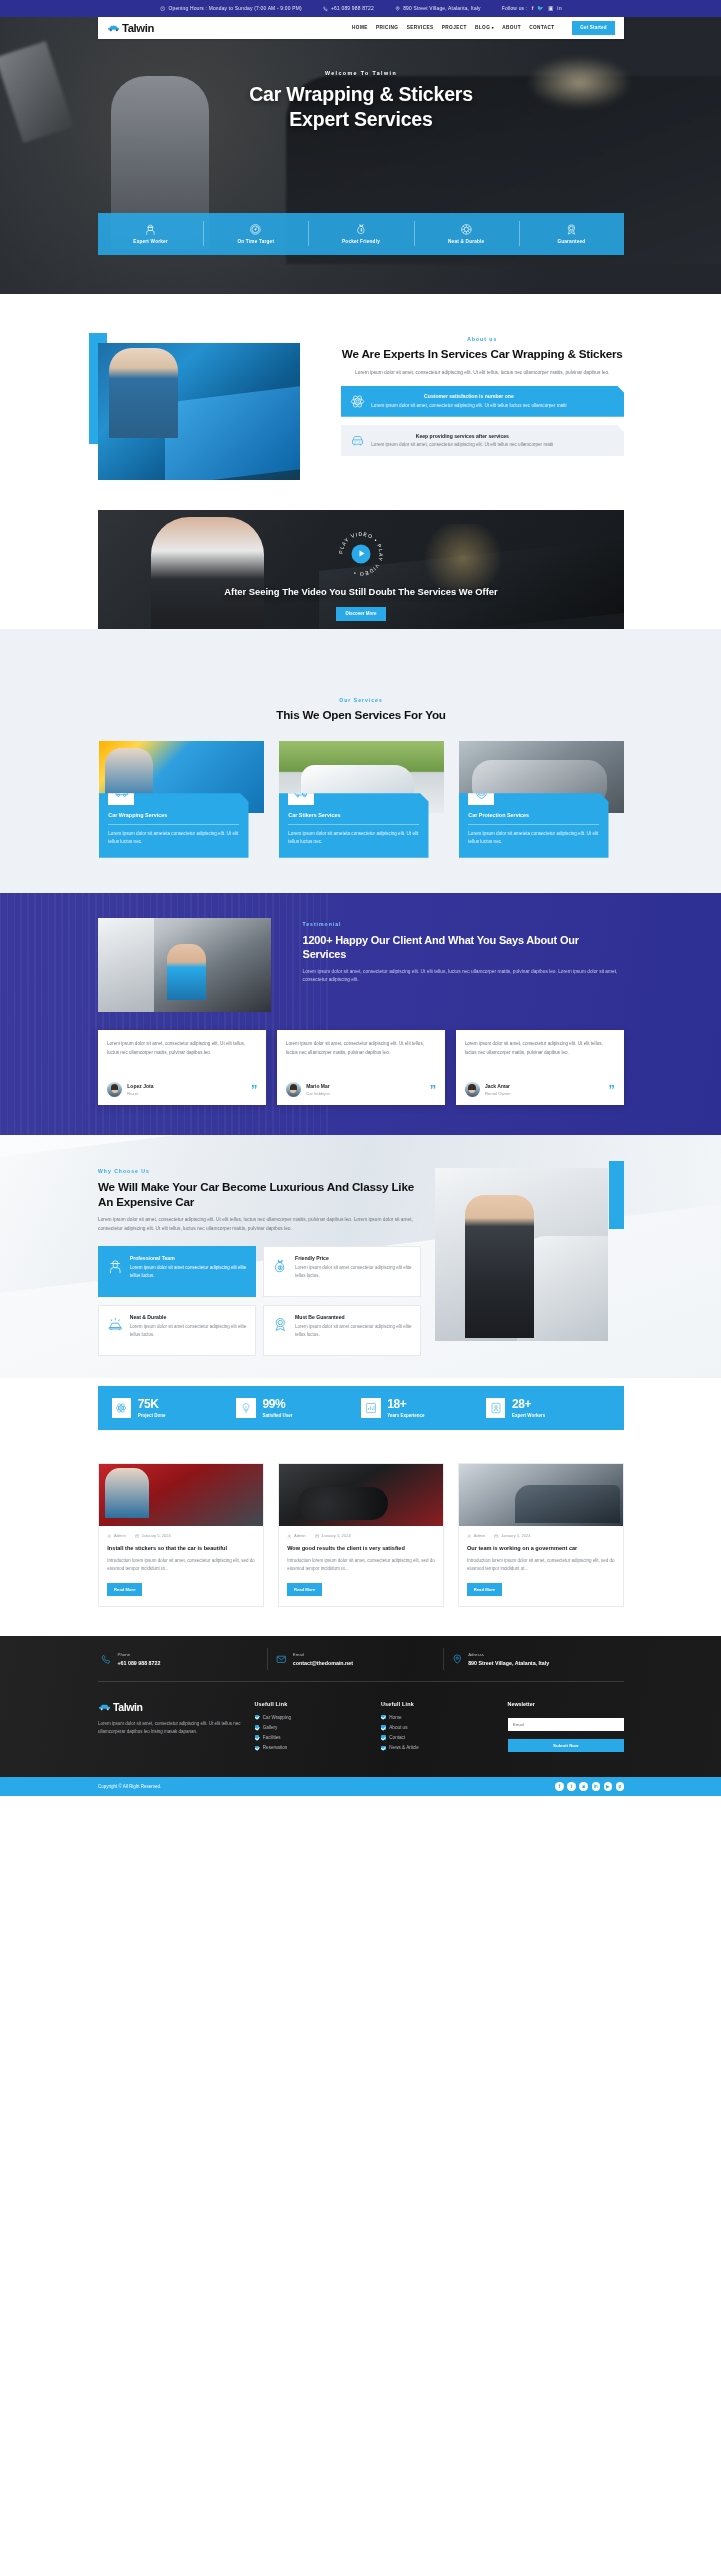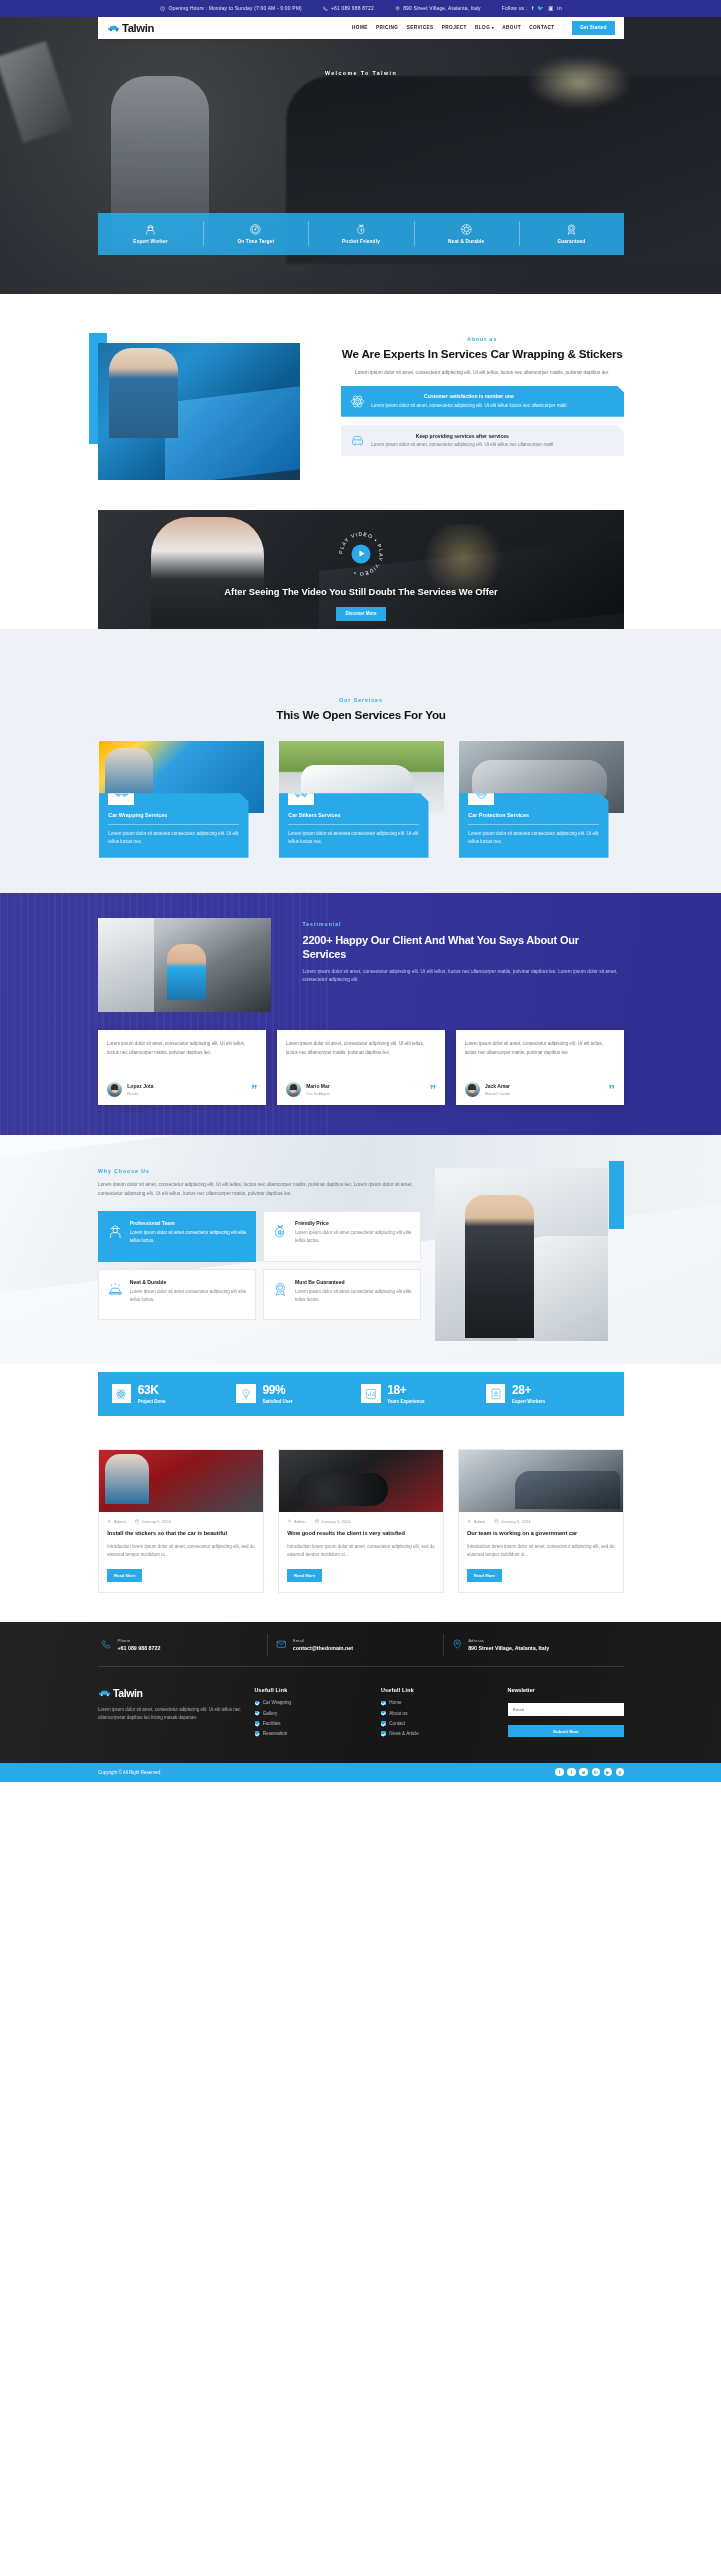--- a/index.html
+++ b/index.html
@@ -472,20 +472,24 @@
           <a href="#">
               <span>CONTACT</span>
             </a>
           <button class="btn-started">Get Started</button>
         </nav>
       </div>
     </div>
 
     <div class="hero-content">
       <div class="hero-sub">Welcome to Talwin</div>
+      <div class="hero-title">
+        <div>Car Wrapping &amp; Stickers</div>
+        <div>Expert Services</div>
+      </div>
     </div>
 
     <div class="featstrip">
       <div class="fitem">
         <svg viewBox="0 0 24 24" fill="none" stroke="#fff" stroke-width="1.2">
             <path d="M6 8h12"></path>
             <path d="M8 8a4 4 0 018 0"></path>
             <rect x="8" y="8" width="8" height="6" rx="1"></rect>
             <path d="M5 22v-4a4 4 0 014-4h6a4 4 0 014 4v4"></path>
           </svg>
@@ -660,21 +664,21 @@
     <div class="container">
       <div class="trow">
         <div class="timg">
           <div class="tphoto">
             <div class="door"></div>
             <div class="face"></div>
           </div>
         </div>
         <div class="ttxt">
           <div class="eyebrow">Testimonial</div>
-          <h2 class="sec-title">2200+ Happy Our Client And What You Says About Our Services</h2>
+          <h2 class="sec-title">1200+ Happy Our Client And What You Says About Our Services</h2>
           <p class="sec-para">Lorem ipsum dolor sit amet, consectetur adipiscing elit. Ut elit tellus, luctus nec ullamcorper mattis, pulvinar dapibus leo. Lorem ipsum dolor sit amet, consectetur adipiscing elit.</p>
         </div>
       </div>
       <div class="tcards">
 
         <div class="tcard">
           <div class="tq">Lorem ipsum dolor sit amet, consectetur adipiscing elit. Ut elit tellus, luctus nec ullamcorper mattis, pulvinar dapibus leo.</div>
           <div class="tfoot">
             <div class="tav">
                 <div class="f"></div>
@@ -720,20 +724,21 @@
 
       </div>
     </div>
   </section>
 
   <section class="why">
     <div class="container">
       <div class="wrow">
         <div class="wleft">
           <div class="eyebrow">Why Choose Us</div>
+          <h2 class="sec-title">We Will Make Your Car Become Luxurious And Classy Like An Expensive Car</h2>
           <p class="sec-para">Lorem ipsum dolor sit amet, consectetur adipiscing elit. Ut elit tellus, luctus nec ullamcorper mattis, pulvinar dapibus leo. Lorem ipsum dolor sit amet, consectetur adipiscing elit. Ut elit tellus, luctus nec ullamcorper mattis, pulvinar dapibus leo.</p>
           <div class="wgrid">
 
             <div class="wcard active">
               <svg viewBox="0 0 24 24" fill="none" stroke="#ffffff" stroke-width="1.1">
                   <path d="M5 8h14"></path>
                   <path d="M8 8a4 4 0 018 0"></path>
                   <circle cx="12" cy="11" r="3.2"></circle>
                   <path d="M5 22v-3.5A4.5 4.5 0 019.5 14h5a4.5 4.5 0 014.5 4.5V22"></path>
                 </svg>
@@ -801,21 +806,21 @@
         <div class="citem">
           <div class="cicon">
             <svg viewBox="0 0 24 24" fill="none" stroke="#29a9e8" stroke-width="1.1">
                 <circle cx="12" cy="12" r="2"></circle>
                 <ellipse cx="12" cy="12" rx="9.5" ry="4"></ellipse>
                 <ellipse cx="12" cy="12" rx="9.5" ry="4" transform="rotate(60 12 12)"></ellipse>
                 <ellipse cx="12" cy="12" rx="9.5" ry="4" transform="rotate(120 12 12)"></ellipse>
               </svg>
           </div>
           <div>
-            <div class="cnum">63K</div>
+            <div class="cnum">75K</div>
             <div class="clabel">Project Done</div>
           </div>
         </div>
 
         <div class="citem">
           <div class="cicon">
             <svg viewBox="0 0 24 24" fill="none" stroke="#29a9e8" stroke-width="1.1">
                 <path d="M12 3a6 6 0 00-3.5 10.8V16h7v-2.2A6 6 0 0012 3z"></path>
                 <path d="M9.5 18h5M10.5 20.5h3"></path>
                 <path d="M12 8v5"></path>

